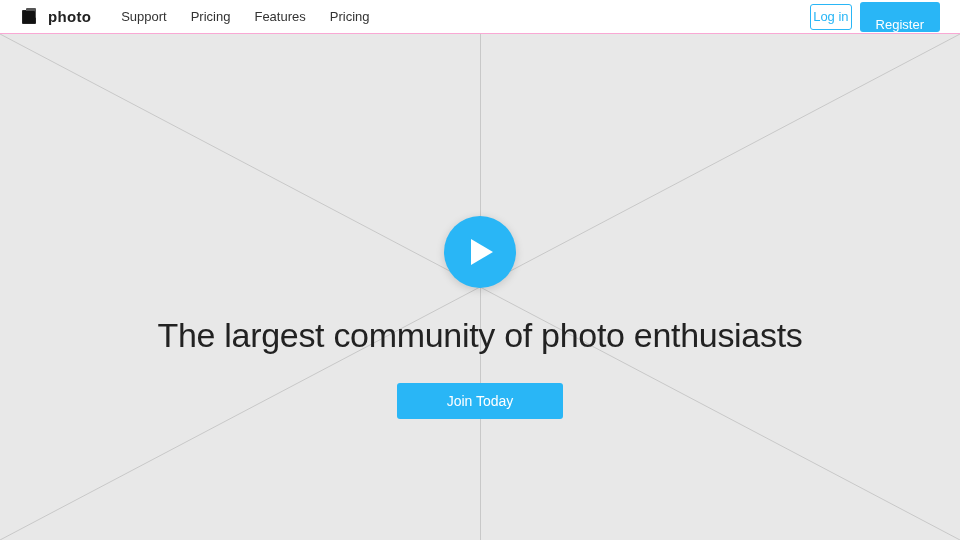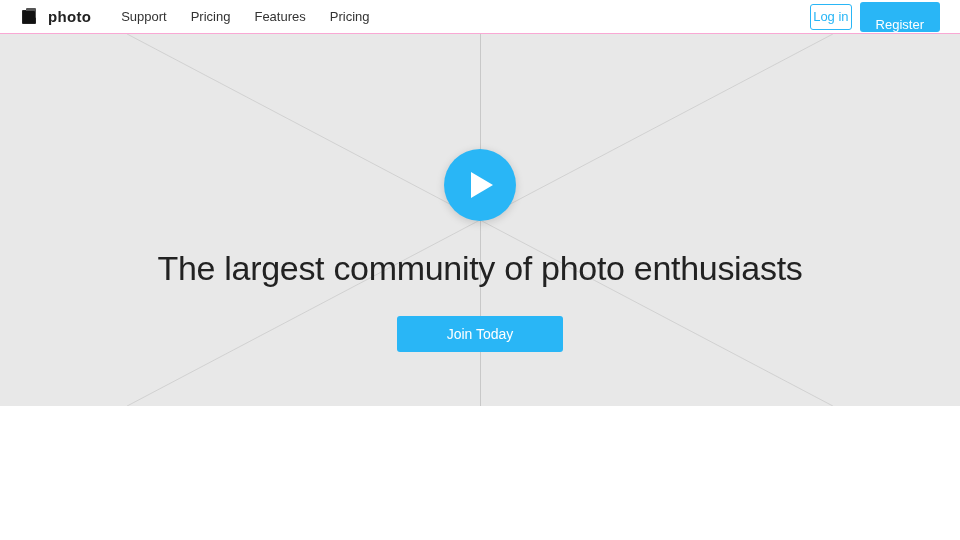--- a/index.html
+++ b/index.html
@@ -86,21 +86,21 @@
       color: #fff;
       border-radius: 3px;
       cursor: pointer;
       height: 22px;
     }
 
     
     .hero {
       position: relative;
       width: 960px;
-      height: 372px;
+      height: 506px;
       background: #e8e8e8;
       display: flex;
       flex-direction: column;
       align-items: center;
       justify-content: center;
       gap: 20px;
     }
 
     
     .hero::before,

